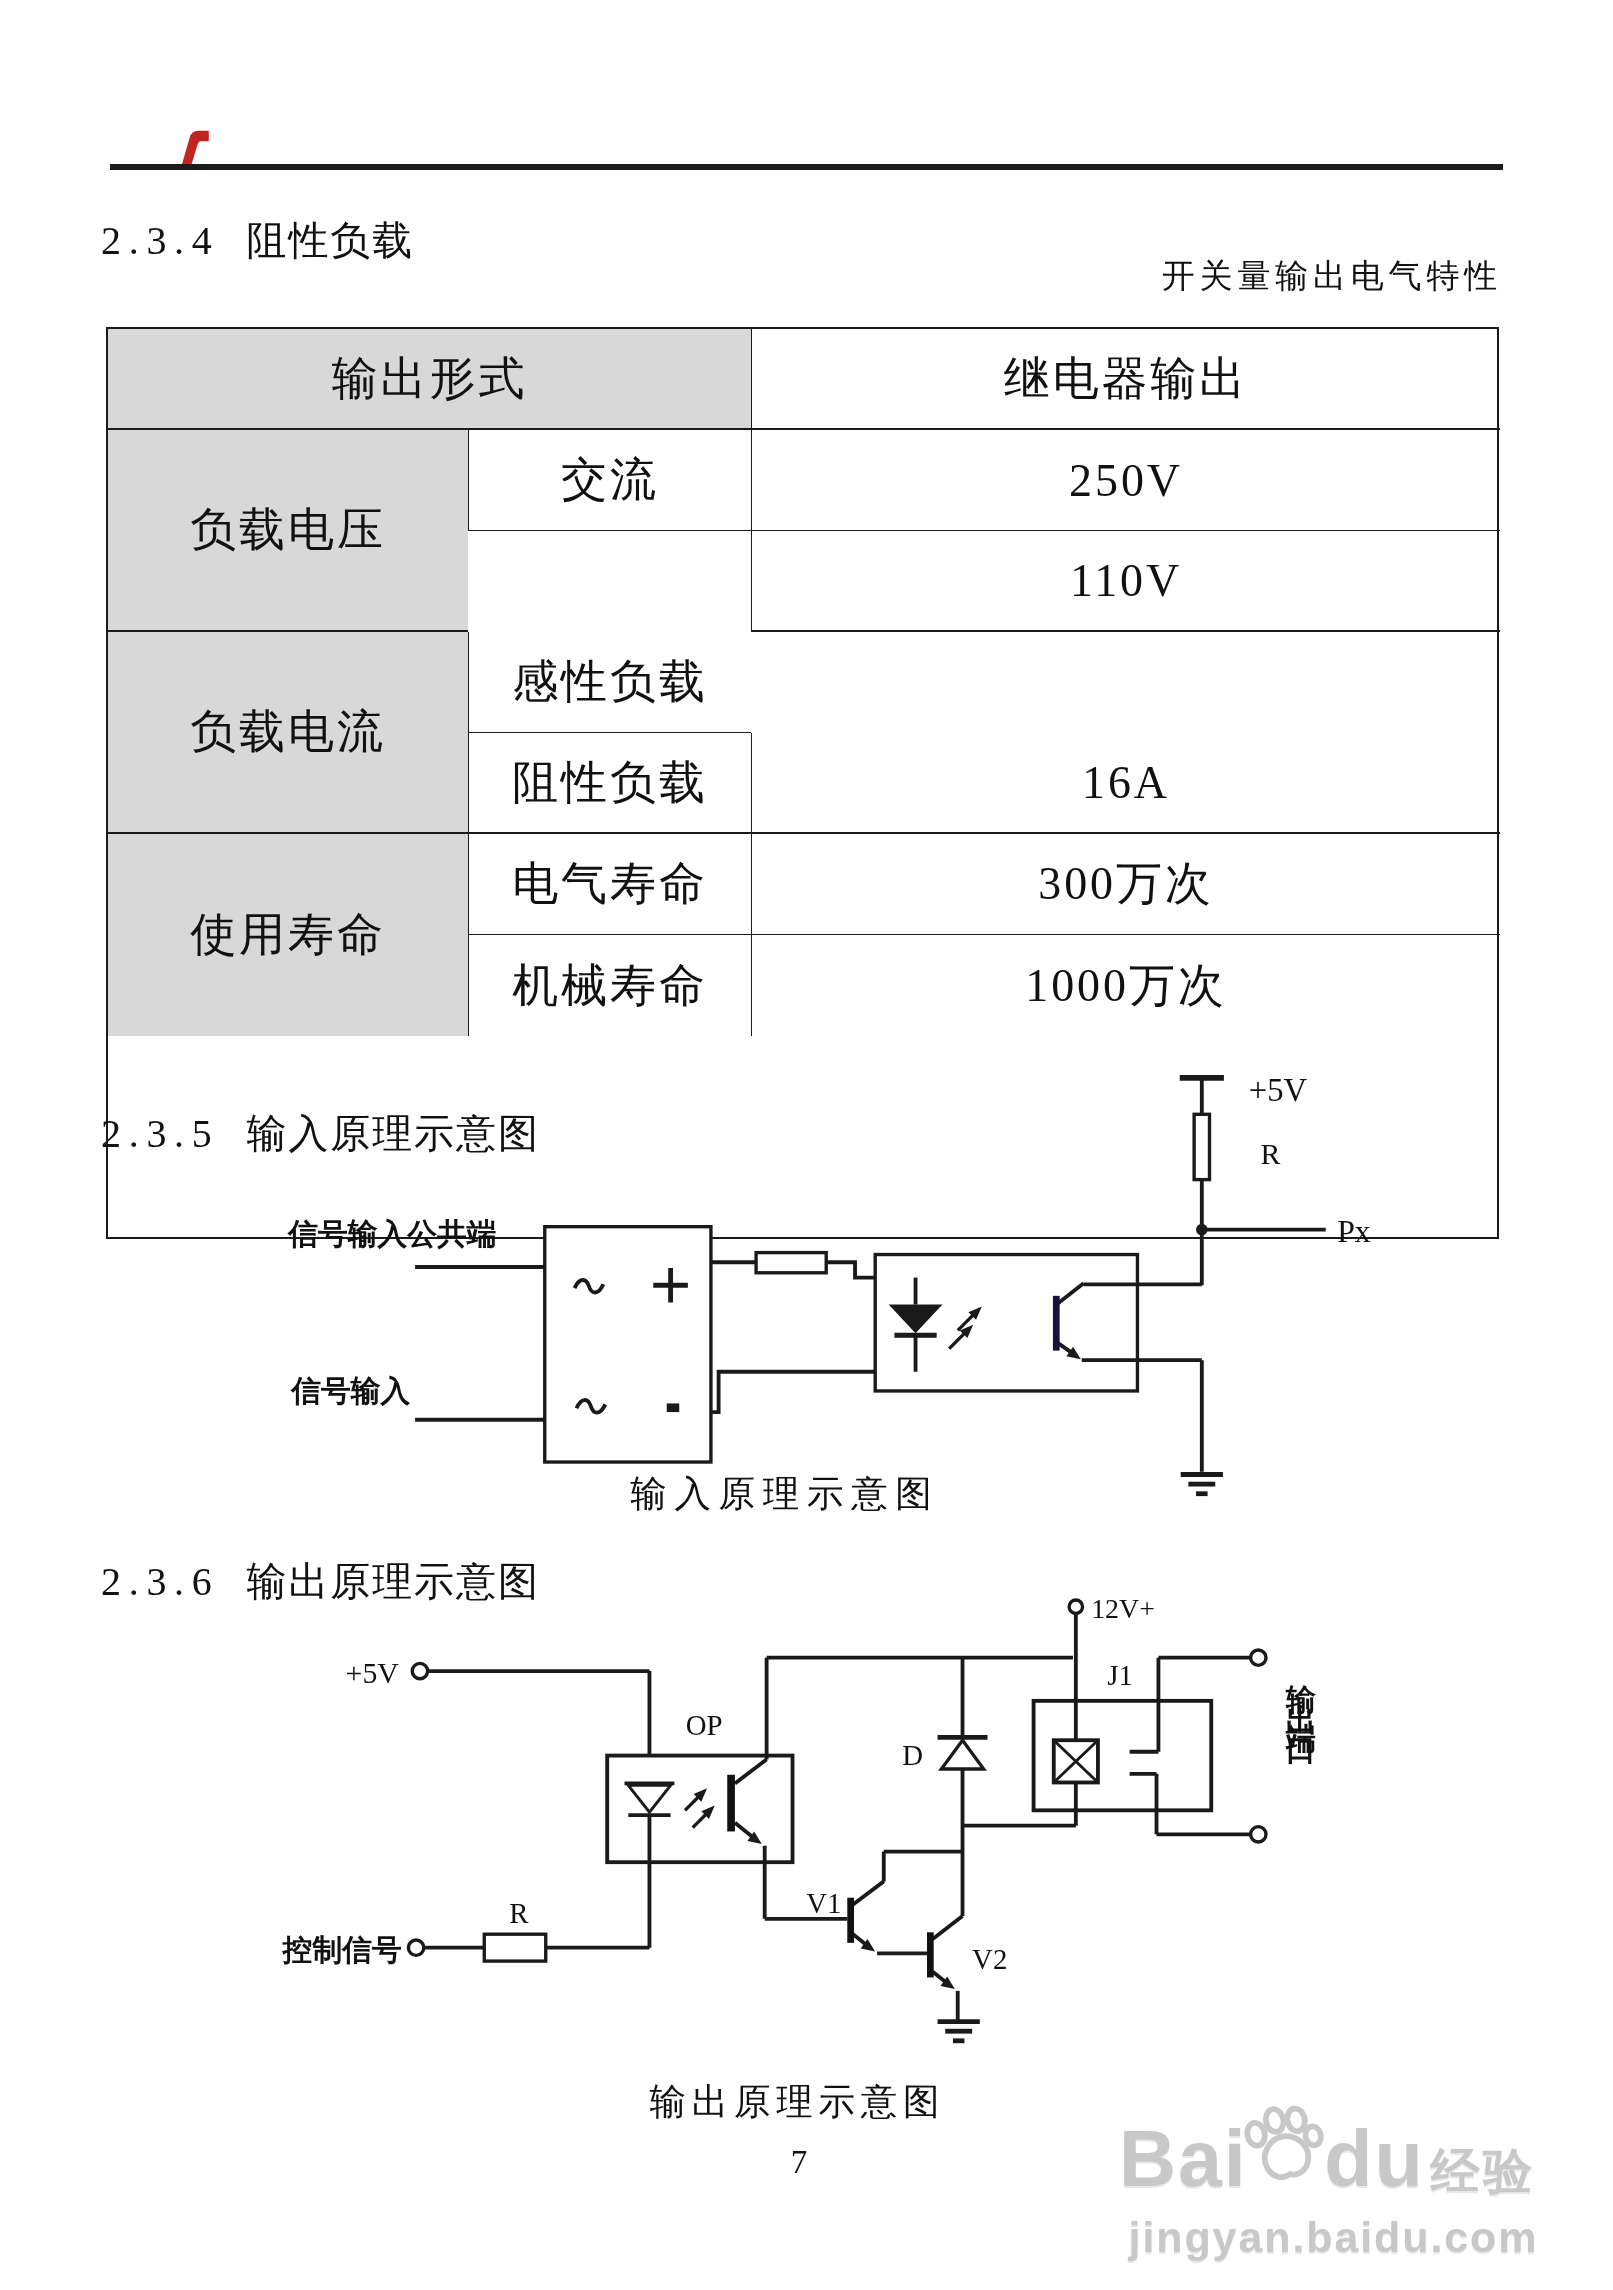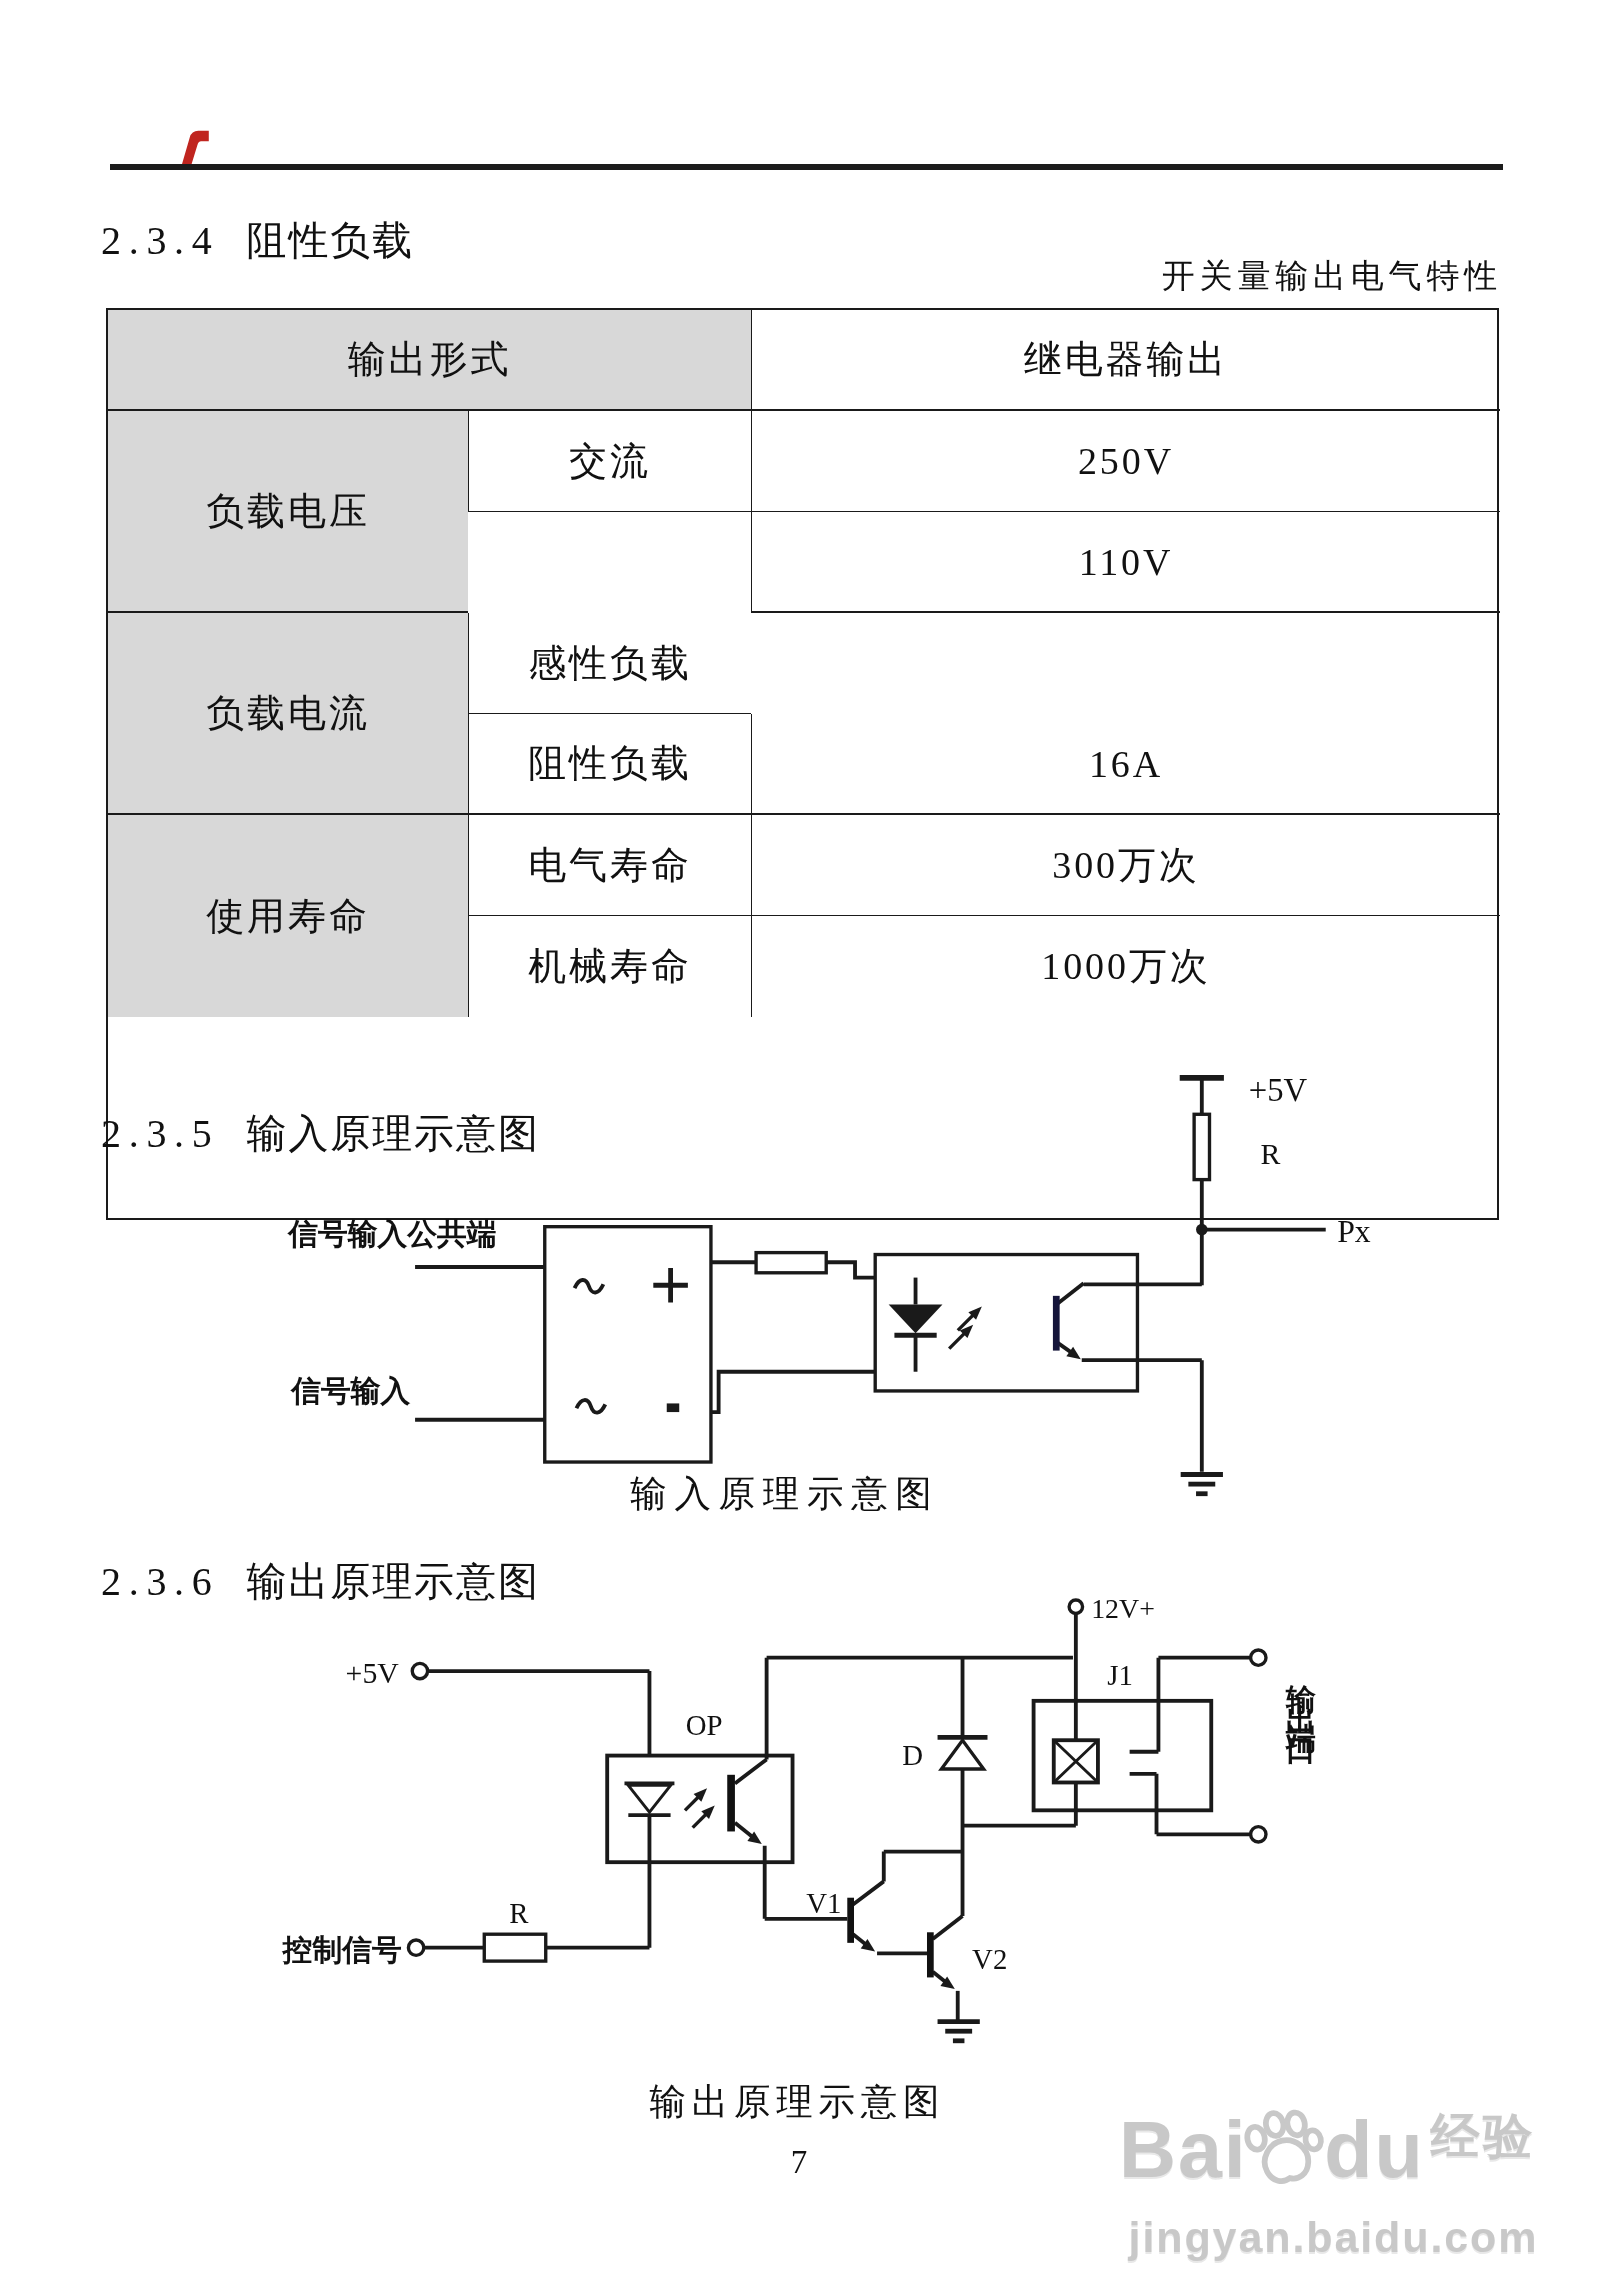--- a/index.html
+++ b/index.html
@@ -12,23 +12,23 @@
   .hdr-mark{position:absolute;left:177px;top:128px;width:35px;height:40px;}
 
   
   .sec{position:absolute;left:101px;font-size:40px;letter-spacing:1.9px;white-space:nowrap;}
   .sec .sec-num{letter-spacing:7.7px;margin-right:27px;}
 
   
   .tbl-caption{position:absolute;right:112px;top:254px;font-size:33px;letter-spacing:4.8px;}
 
   
-  .tbl{position:absolute;left:106px;top:308px;width:1393px;height:912px;
+  .tbl{position:absolute;left:106px;top:327px;width:1393px;height:912px;
        display:grid;grid-template-columns:360px 283px 749px;grid-template-rows:repeat(7,101px);
-       border:2.9px solid #1a1a1a;box-sizing:border-box;font-size:38px;}
+       border:2.9px solid #1a1a1a;box-sizing:border-box;font-size:46px;}
   .tbl .cell{display:flex;align-items:center;justify-content:center;letter-spacing:2.9px;box-sizing:border-box;}
   .gray{background:#d8d8d8;}
   .bb2{border-bottom:1.9px solid #1a1a1a;}
   .bb3{border-bottom:2.9px solid #1a1a1a;}
   .bl2{border-left:1.9px solid #1a1a1a;}
   .c-hdrL{grid-column:1/3;grid-row:1;}
   .c-hdrR{grid-column:3;grid-row:1;}
   .c-g1{grid-column:1;grid-row:2/4;}
   .c-g2{grid-column:1;grid-row:4/6;}
   .c-g3{grid-column:1;grid-row:6/8;}
@@ -39,21 +39,21 @@
   .port-label{position:absolute;left:1280px;top:1660px;writing-mode:vertical-rl;
       font-family:"Liberation Sans","DejaVu Sans",sans-serif;font-weight:bold;
       font-size:30px;letter-spacing:19px;color:#111;}
 
   
   .page-num{position:absolute;left:780px;top:2144px;width:38px;text-align:center;font-size:33px;}
 
   
   .watermark{position:absolute;left:1119px;top:2104px;width:480px;color:#c8c8c8;
       font-family:"Liberation Sans","DejaVu Sans",sans-serif;font-weight:bold;}
-  .wm-row1{display:flex;align-items:flex-start;height:101px;}
+  .wm-row1{display:flex;align-items:flex-end;height:101px;}
   .wm-bai,.wm-du{font-size:79px;letter-spacing:1.9px;text-shadow:0 1.9px 0 #e8e8e8;}
   .wm-paw{width:92px;height:92px;margin:0 -5.8px 13.4px -9.6px;}
   .wm-cn{font-size:49px;margin-left:5.8px;letter-spacing:3.8px;text-shadow:0 1.9px 0 #e8e8e8;}
   .wm-url{font-size:43px;letter-spacing:1.9px;margin-top:7.7px;margin-left:9.6px;text-shadow:0 1.9px 0 #e8e8e8;}
 </style>
 </head>
 <body>
 
 <div class="page">
 

